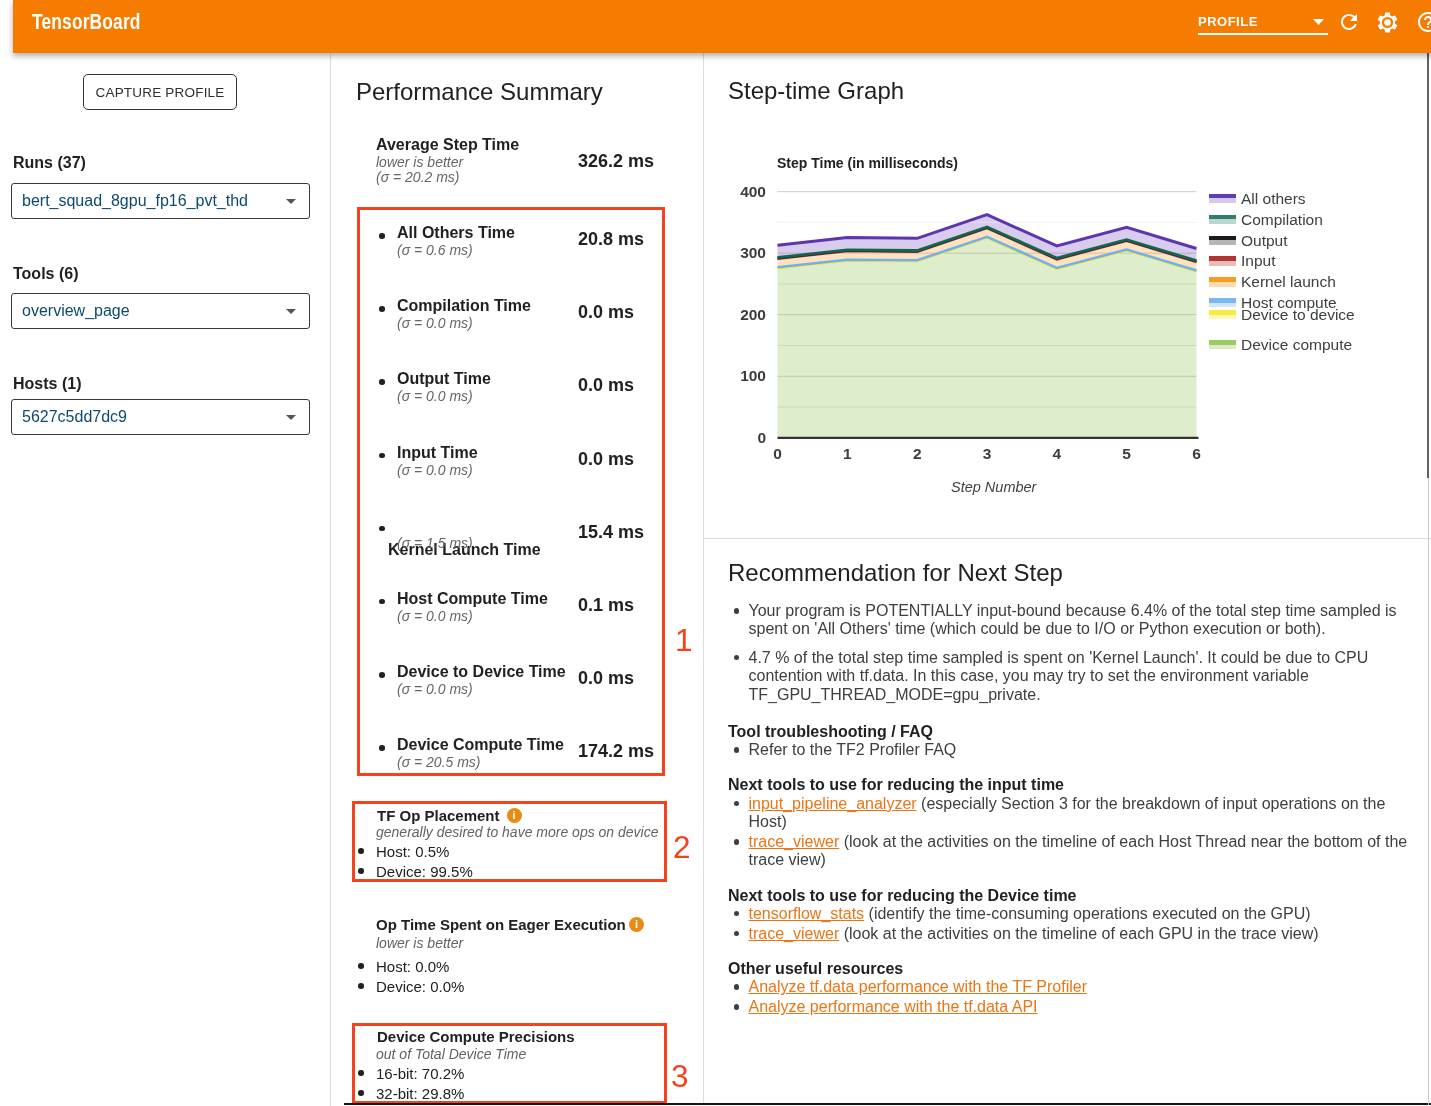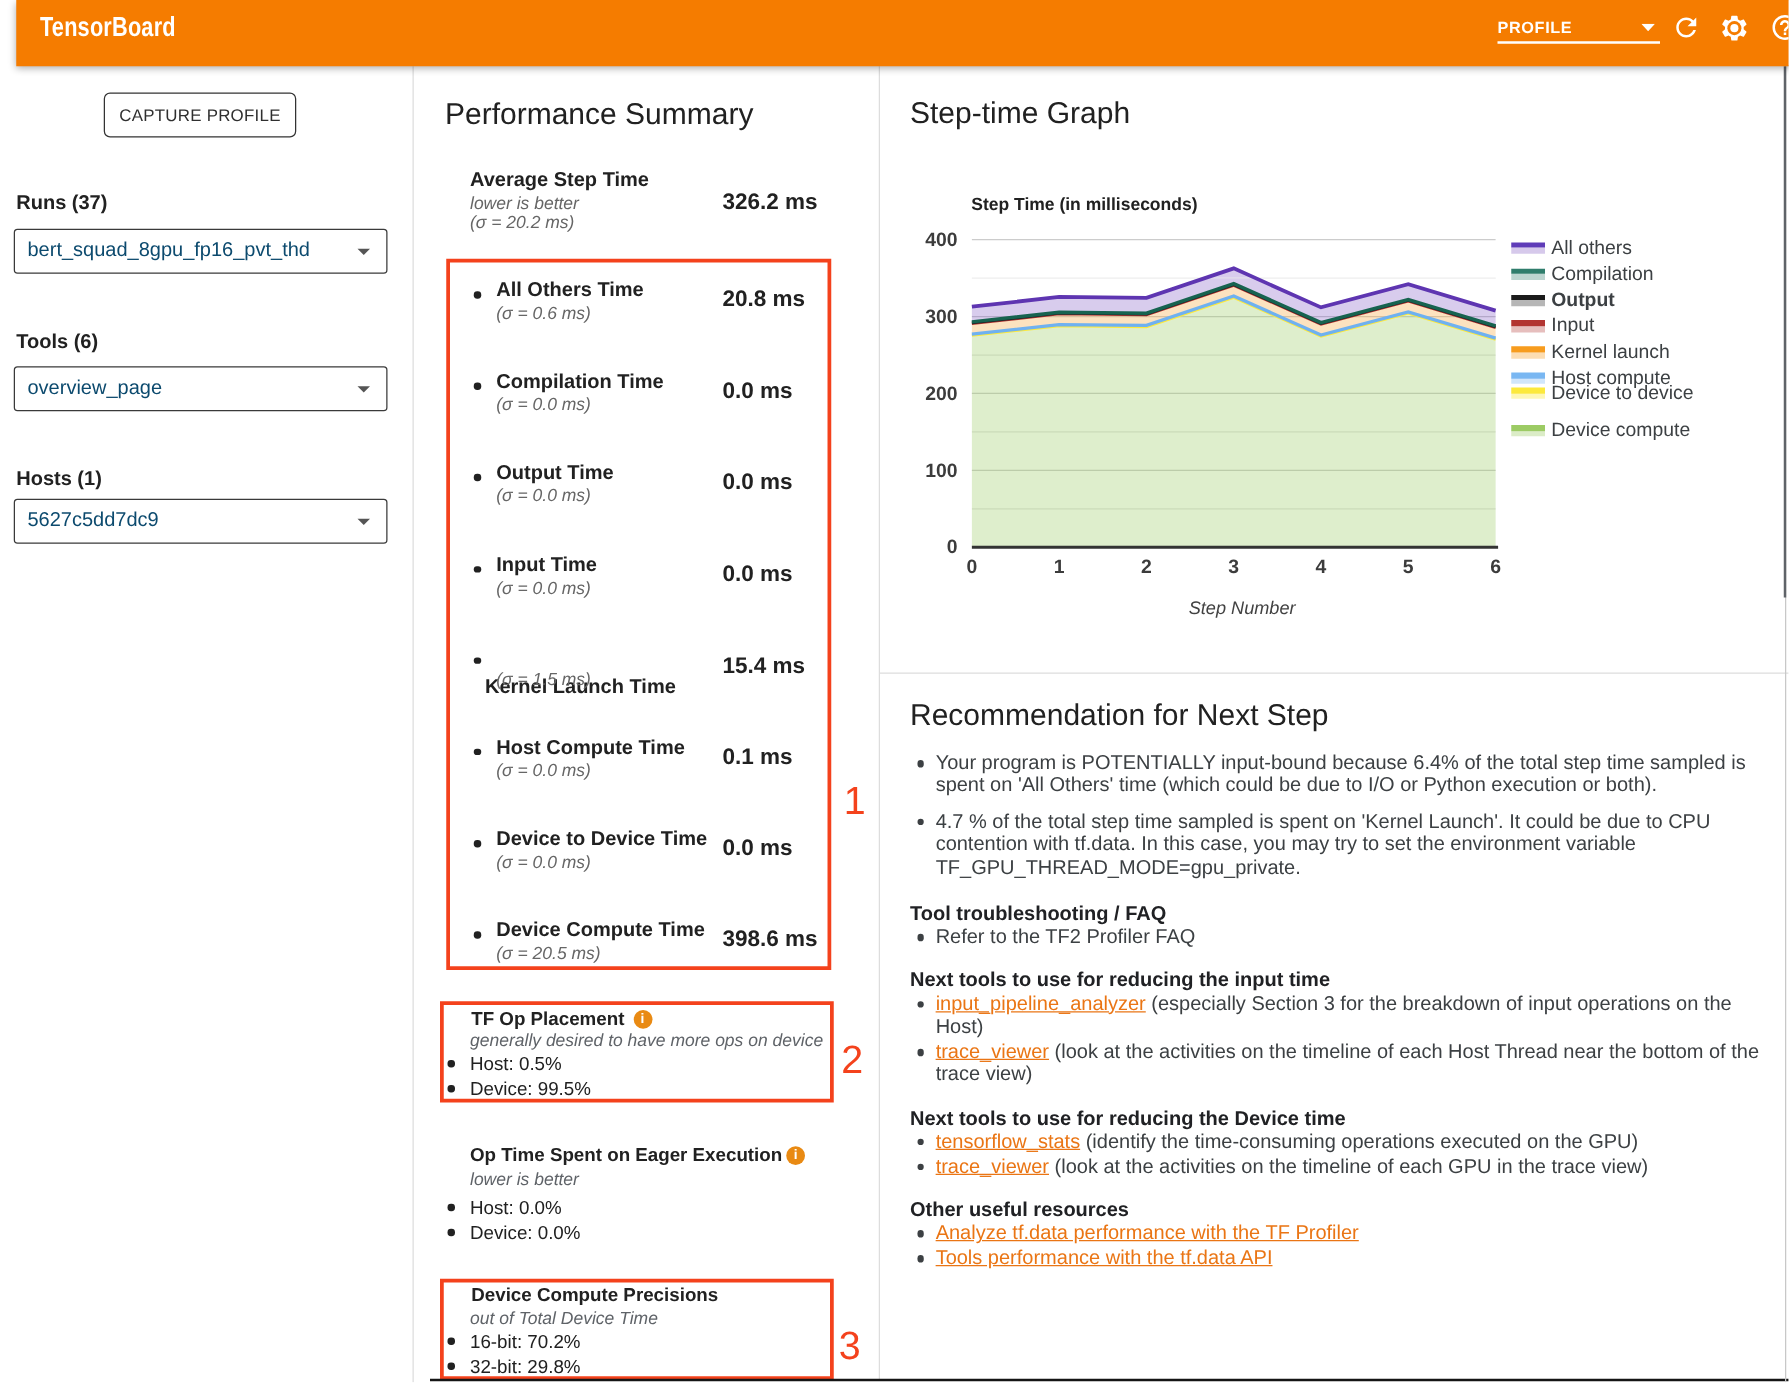--- a/index.html
+++ b/index.html
@@ -126,21 +126,21 @@
       <div class="mrow-t" style="left:397px;top:589.85px;">Host Compute Time</div>
       <div class="mrow-i" style="left:397px;top:607.85px;">(σ = 0.0 ms)</div>
       <div class="mrow-v" style="left:578px;top:594.85px;">0.1 ms</div>
       <div class="dot" style="left:379px;top:672.02px;"></div>
       <div class="mrow-t" style="left:397px;top:663.02px;">Device to Device Time</div>
       <div class="mrow-i" style="left:397px;top:681.02px;">(σ = 0.0 ms)</div>
       <div class="mrow-v" style="left:578px;top:668.02px;">0.0 ms</div>
       <div class="dot" style="left:379px;top:745.19px;"></div>
       <div class="mrow-t" style="left:397px;top:736.19px;">Device Compute Time</div>
       <div class="mrow-i" style="left:397px;top:754.19px;">(σ = 20.5 ms)</div>
-      <div class="mrow-v" style="left:578px;top:741.19px;">398.6 ms</div>
+      <div class="mrow-v" style="left:578px;top:741.19px;">174.2 ms</div>
     </div>
 
   <div class="redbox" style="left:352px;top:801px;width:315px;height:81px;"></div>
   <div class="rednum" style="left:673px;top:829px;">2</div>
   <div class="small-t" style="left:377px;top:806.5px;">TF Op Placement</div>
   <div class="info" style="left:506.5px;top:808px;">i</div>
   <div class="small-i" style="left:376px;top:824px;">generally desired to have more ops on device</div>
   <div class="dot" style="left:358px;top:848px;"></div>
   <div class="small-li" style="left:376px;top:843px;">Host: 0.5%</div>
   <div class="dot" style="left:358px;top:868px;"></div>
@@ -206,21 +206,21 @@
       <div class="legend-item" style="top:193.75px;">
         <div class="sw1" style="background:#5f3cb8;"></div>
         <div class="sw2" style="background:rgba(126,87,194,0.32);"></div>
         <div class="lt">All others</div>
       </div>
       <div class="legend-item" style="top:214.65px;">
         <div class="sw1" style="background:#2f7d6c;"></div>
         <div class="sw2" style="background:rgba(47,125,108,0.32);"></div>
         <div class="lt">Compilation</div>
       </div>
-      <div class="legend-item" style="top:235.55px;font-weight:bold;">
+      <div class="legend-item" style="top:235.55px;">
         <div class="sw1" style="background:#1b1b1b;"></div>
         <div class="sw2" style="background:rgba(27,27,27,0.32);"></div>
         <div class="lt">Output</div>
       </div>
       <div class="legend-item" style="top:256.45px;">
         <div class="sw1" style="background:#b23431;"></div>
         <div class="sw2" style="background:rgba(178,52,49,0.32);"></div>
         <div class="lt">Input</div>
       </div>
       <div class="legend-item" style="top:277.35px;">
@@ -254,19 +254,19 @@
     <div class="grp-h first">Tool troubleshooting / FAQ</div>
     <div class="b b2">Refer to the TF2 Profiler FAQ</div>
     <div class="grp-h">Next tools to use for reducing the input time</div>
     <div class="b b2"><a>input_pipeline_analyzer</a> (especially Section 3 for the breakdown of input operations on the<br>Host)</div>
     <div class="b b2"><a>trace_viewer</a> (look at the activities on the timeline of each Host Thread near the bottom of the<br>trace view)</div>
     <div class="grp-h">Next tools to use for reducing the Device time</div>
     <div class="b b2"><a>tensorflow_stats</a> (identify the time-consuming operations executed on the GPU)</div>
     <div class="b b2"><a>trace_viewer</a> (look at the activities on the timeline of each GPU in the trace view)</div>
     <div class="grp-h">Other useful resources</div>
     <div class="b b2"><a>Analyze tf.data performance with the TF Profiler</a></div>
-    <div class="b b2"><a>Tools performance with the tf.data API</a></div>
+    <div class="b b2"><a>Analyze performance with the tf.data API</a></div>
   </div>
 
   <div class="bottom-black"></div>
   <div class="sb-track"></div>
   <div class="sb-thumb"></div>
 </div>
 
 </body></html>

